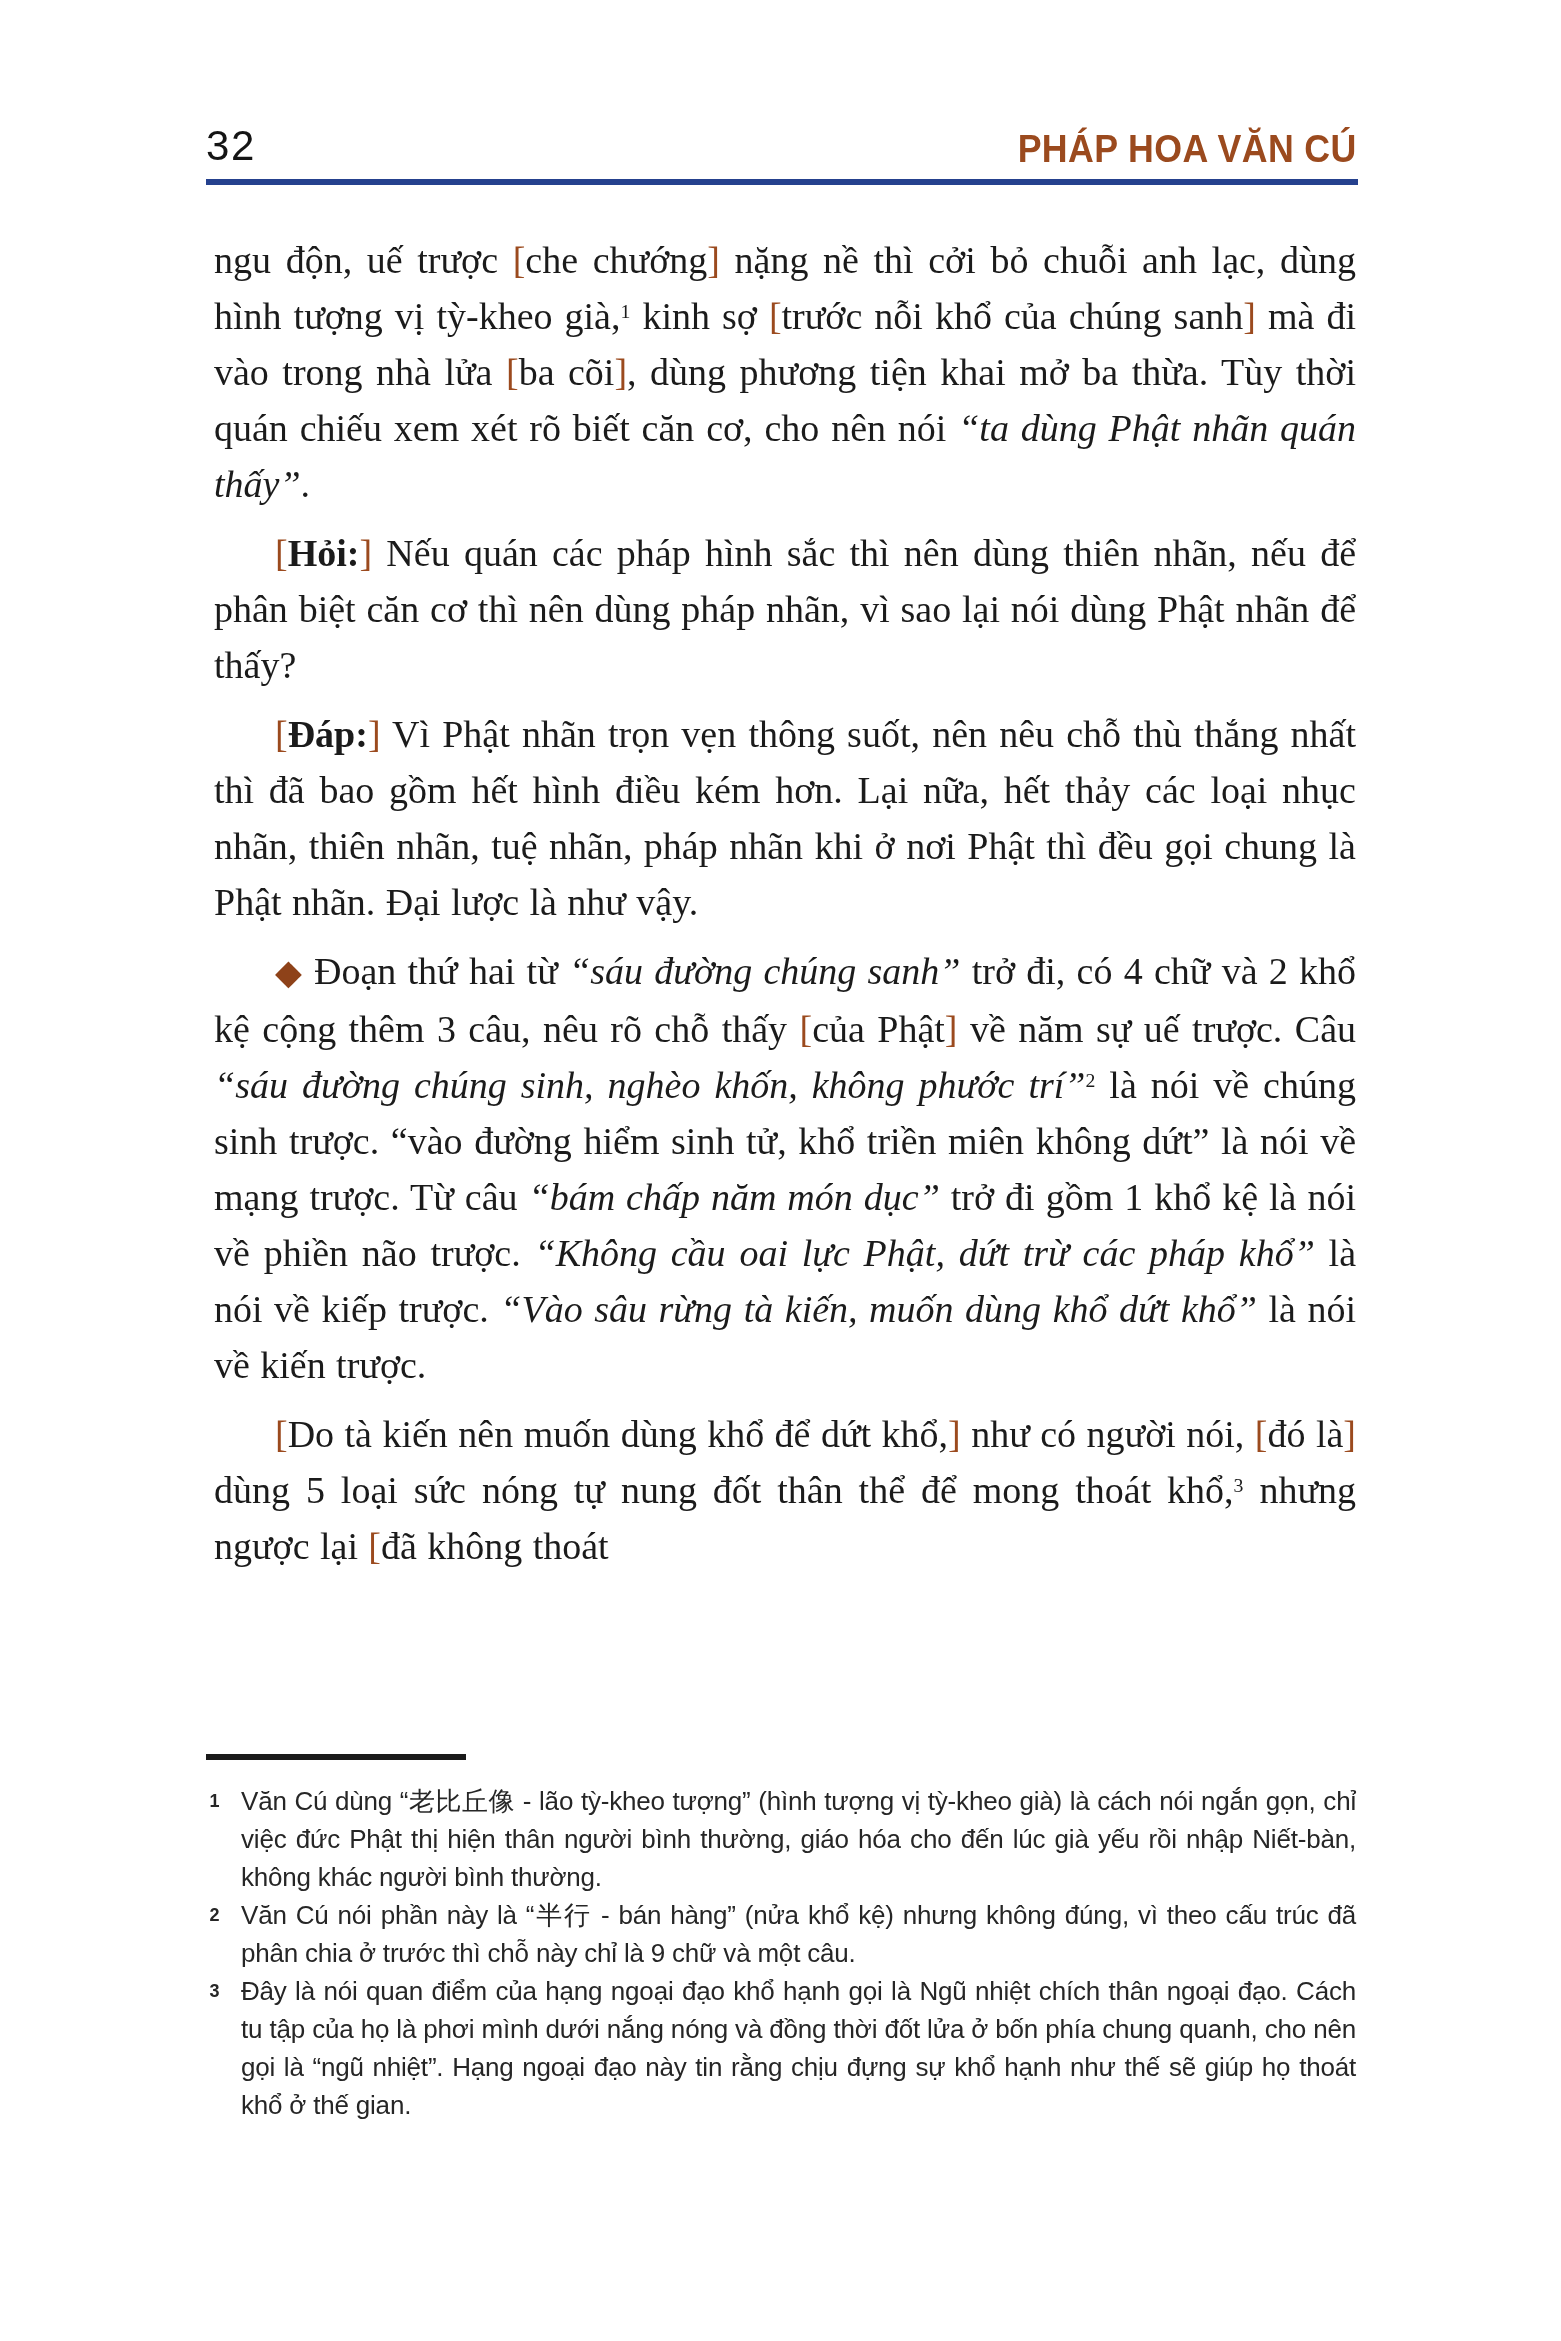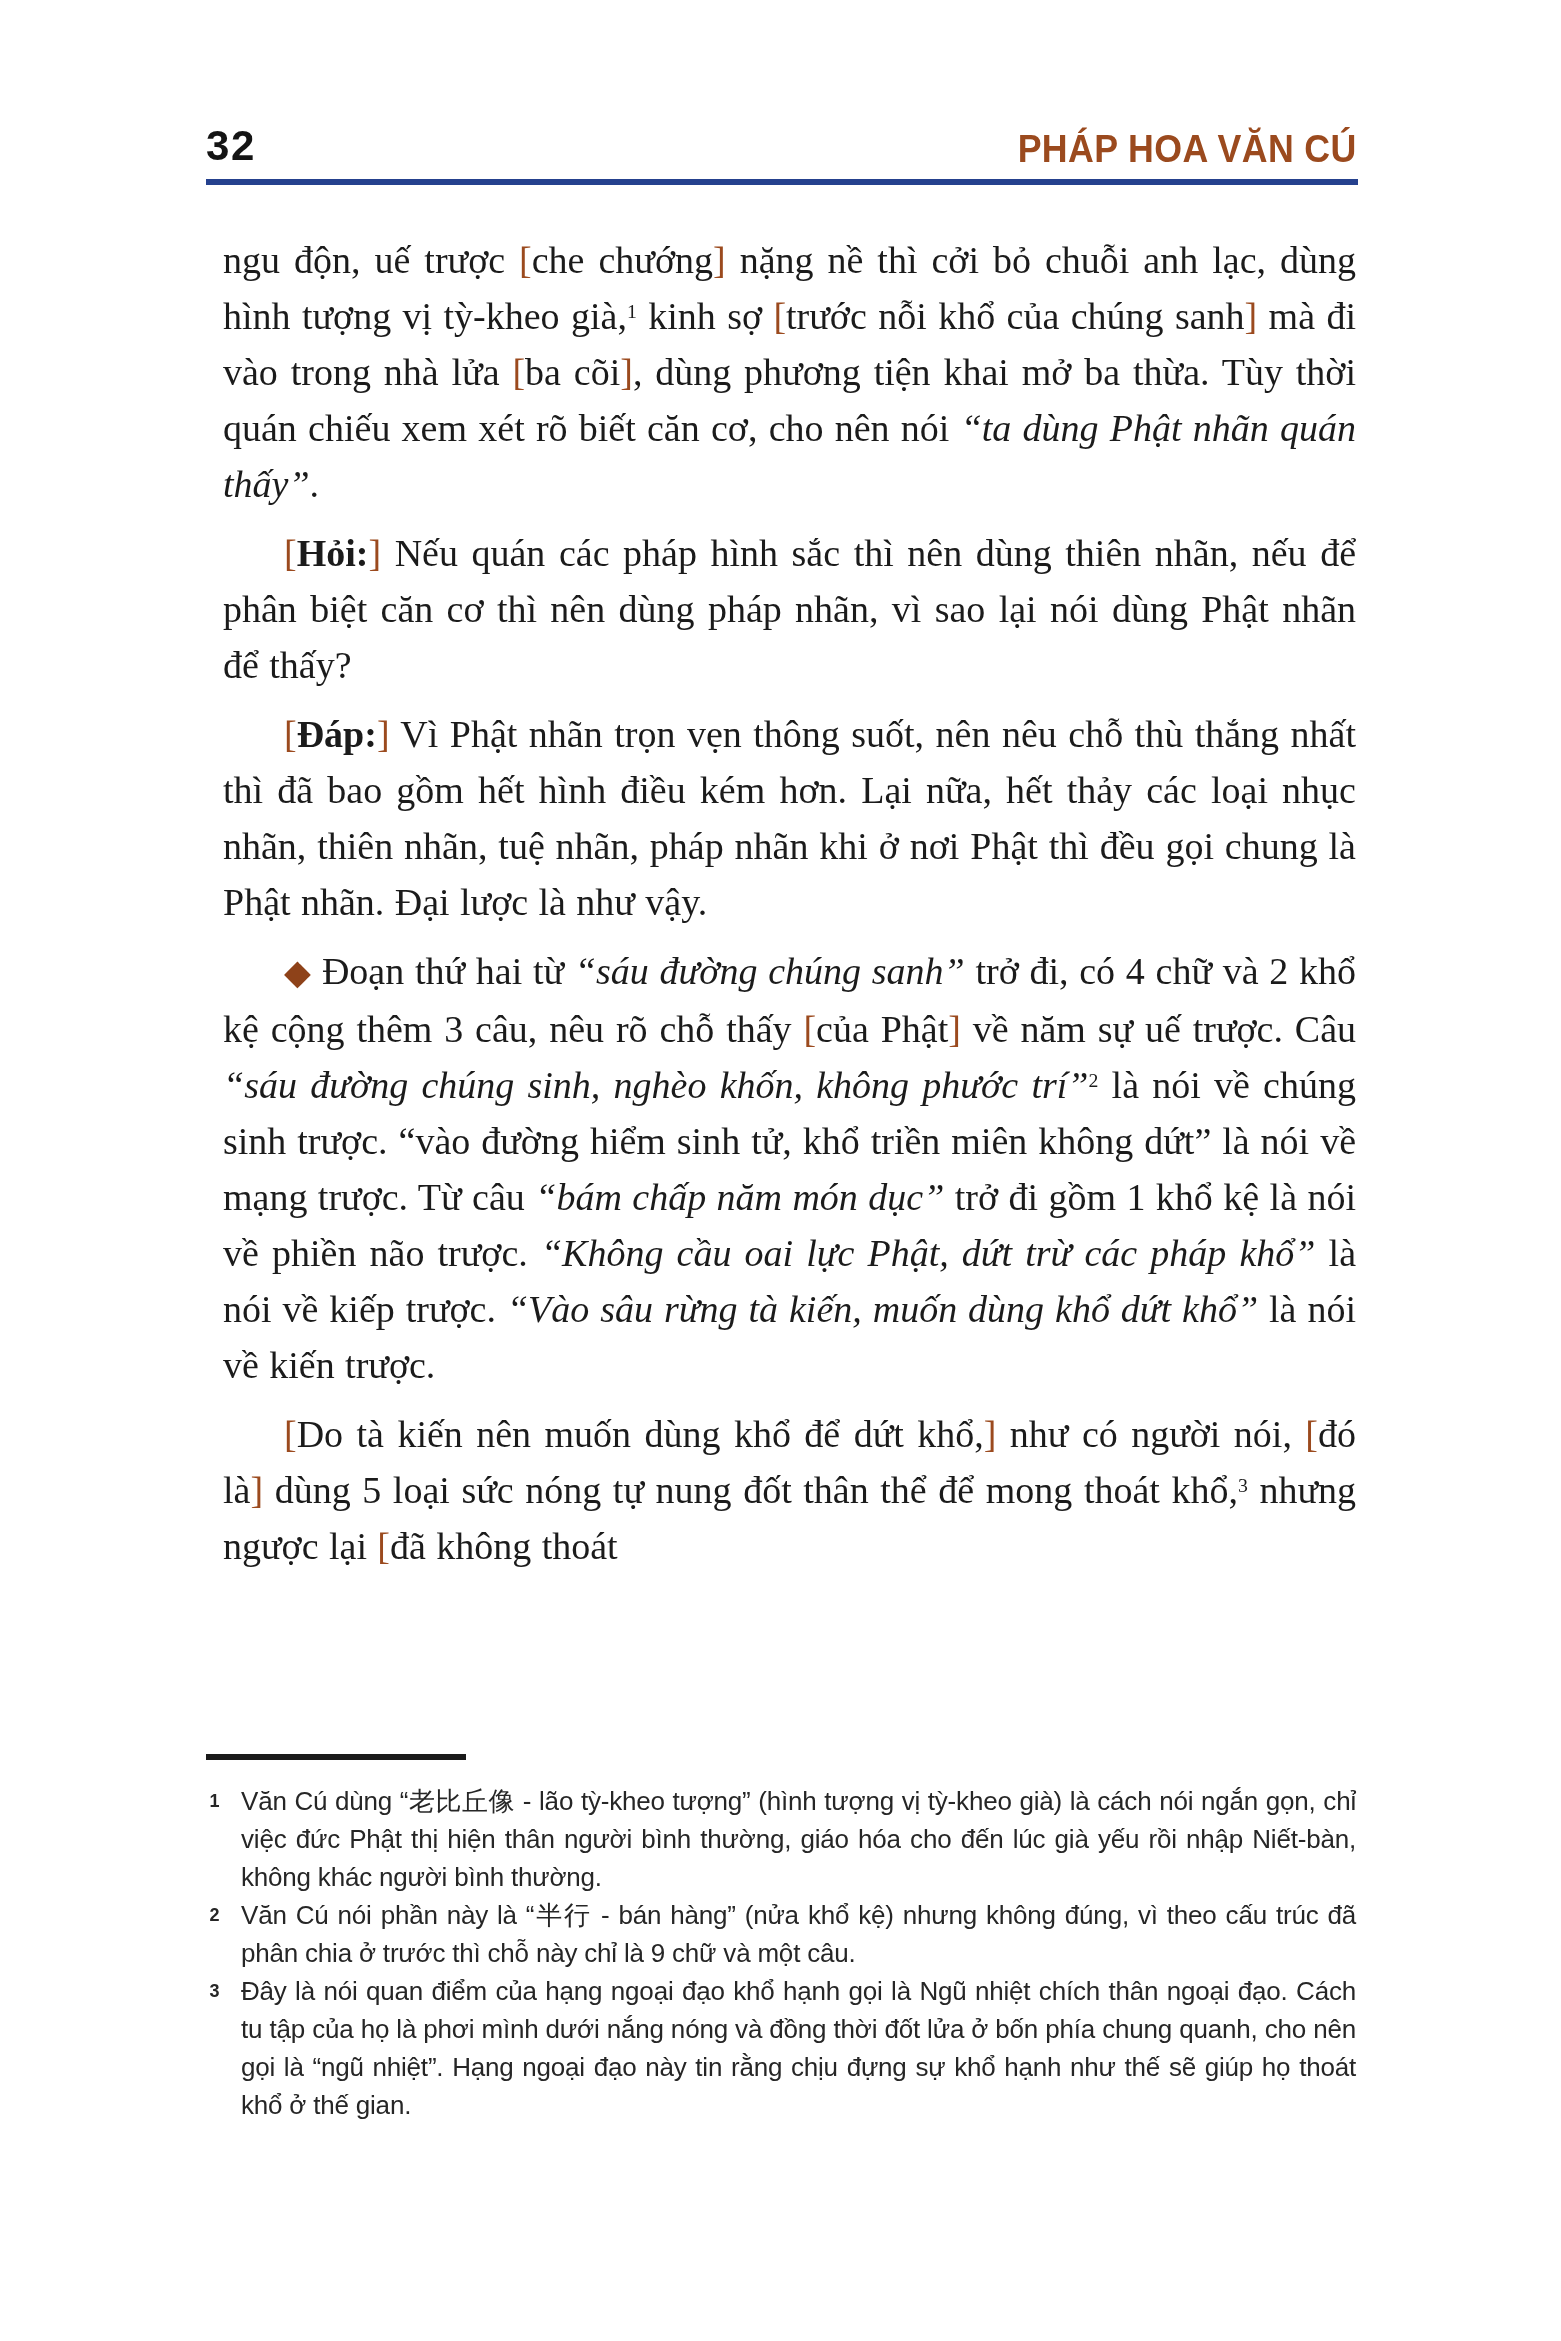--- a/index.html
+++ b/index.html
@@ -18,21 +18,21 @@
     background: #ffffff;
     font-family: "Liberation Serif", "DejaVu Serif", serif;
     color: var(--body-text, #1b1b1b);
   }
   
   .page-num {
     position: absolute;
     left: 206px;
     top: 125px;
     font-family: "Liberation Sans", "DejaVu Sans", sans-serif;
-    font-weight: 700;
+    font-weight: 400;
     font-size: 42px;
     line-height: 42px;
     letter-spacing: 1.7px;
     color: #141414;
   }
   .running-title {
     position: absolute;
     right: 204px;
     top: 130px;
     font-family: "Liberation Sans", "DejaVu Sans", sans-serif;
@@ -58,21 +58,21 @@
     position: absolute;
     left: 206px;
     top: 232px;
     width: 1150px;
     font-size: 38px;
     line-height: 56px;
     text-align: justify;
     word-spacing: 0.9px;
   }
   .body-text p.para {
-    margin: 0 0 13px 17px;
+    margin: 0 0 13px 8px;
   }
   .body-text p.para-indent {
     text-indent: 61px;
   }
   .r-n  { }
   .r-bk { color: var(--accent-brown, #9b4a1e); }
   .r-bd { font-weight: 700; }
   .r-i  { font-style: italic; }
   .r-di {
     color: var(--diamond-brown, #8e4219);

